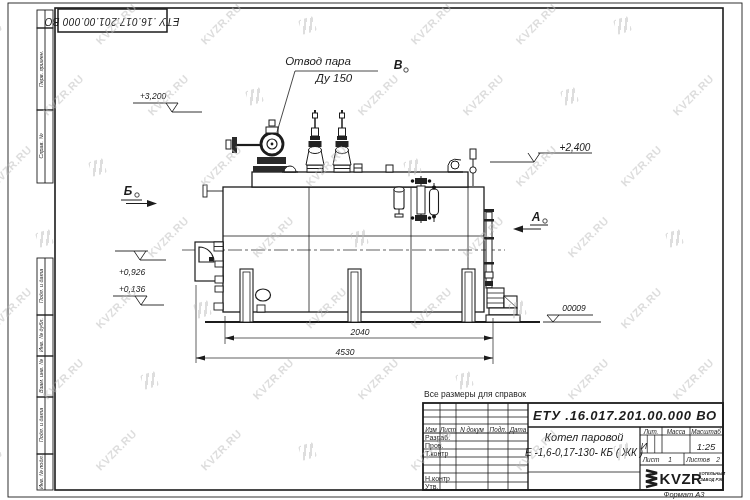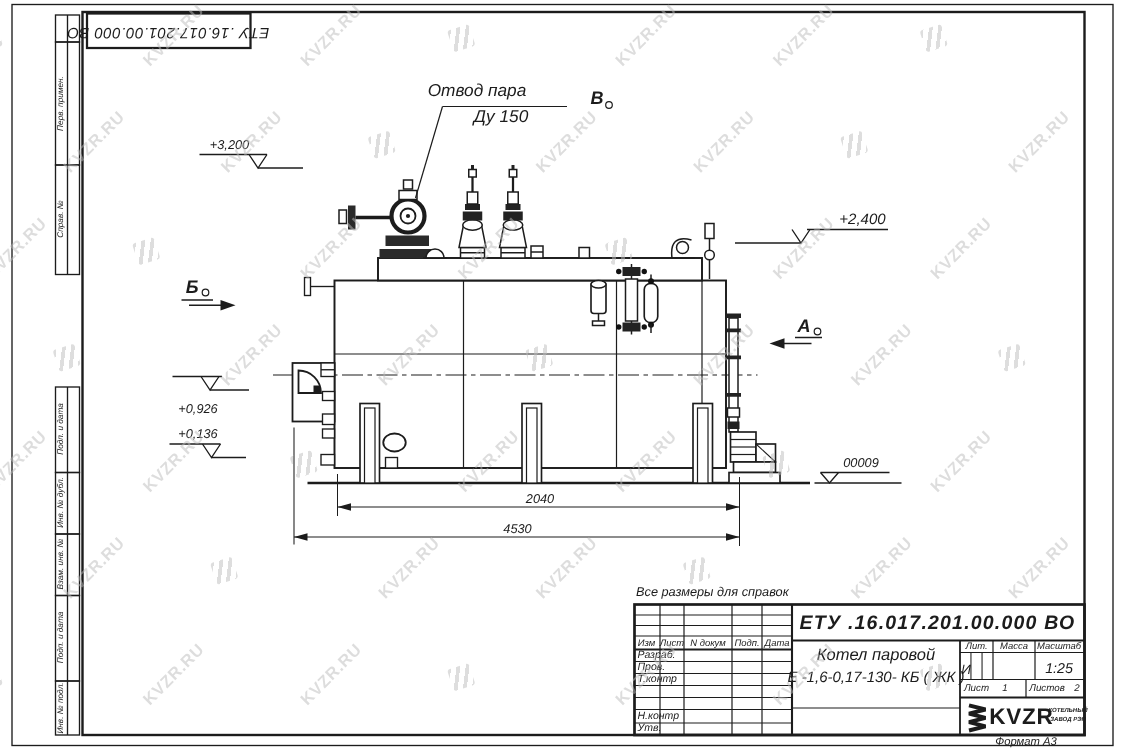--- a/index.html
+++ b/index.html
@@ -1,20 +1,20 @@
 <!DOCTYPE html>
 <html><head>
 <meta charset="utf-8">
 <style>
   html,body{margin:0;padding:0;background:#e8e8e8;}
   .sheet{position:relative;width:750px;height:500px;background:#ffffff;overflow:hidden;
          font-family:"Liberation Sans",sans-serif;color:#1c1c1c;}
   svg{position:absolute;left:0;top:0;}
   .t{position:absolute;transform:translate(-50%,-50%);font-style:italic;white-space:nowrap;color:#1c1c1c;}
-  .tl{position:absolute;transform:translate(0,-50%);font-style:italic;white-space:nowrap;color:#1c1c1c;}
+  .tl{position:absolute;transform:translate(0,-50%);white-space:nowrap;color:#1c1c1c;}
   .flip{position:absolute;transform:translate(-50%,-50%) rotate(180deg);font-style:italic;white-space:nowrap;}
   .vlab{position:absolute;transform:translate(-50%,-50%) rotate(-90deg);font-style:italic;
         font-size:5.5px;white-space:nowrap;color:#1c1c1c;}
   .wm-layer{position:absolute;left:0;top:0;width:750px;height:500px;pointer-events:none;z-index:5;}
   .wm{position:absolute;transform:rotate(-45deg);font-weight:bold;font-size:11px;letter-spacing:.5px;
       font-family:"Liberation Sans",sans-serif;white-space:nowrap;}
   .wm-icon{position:absolute;width:15px;height:15px;transform:rotate(-18deg);border-radius:2px;
       background:repeating-linear-gradient(115deg,currentColor 0 2.5px,transparent 2.5px 6px);}
   .bold{font-weight:bold;}
 </style>

